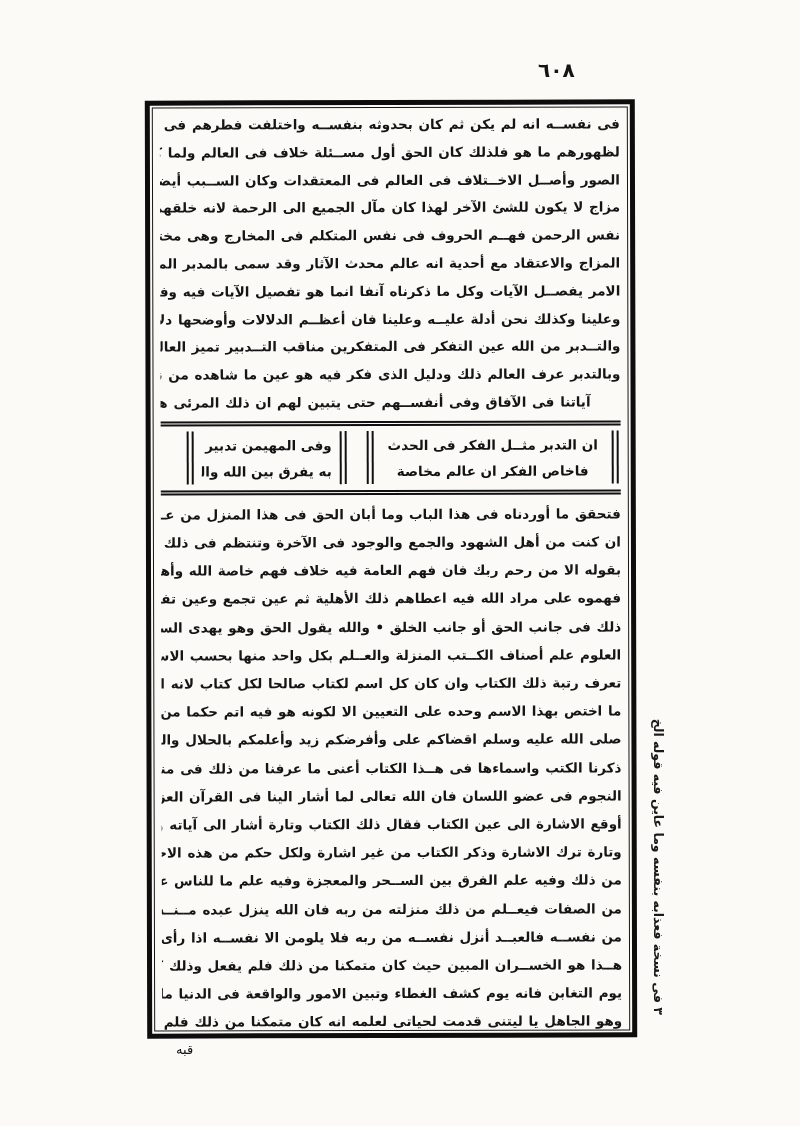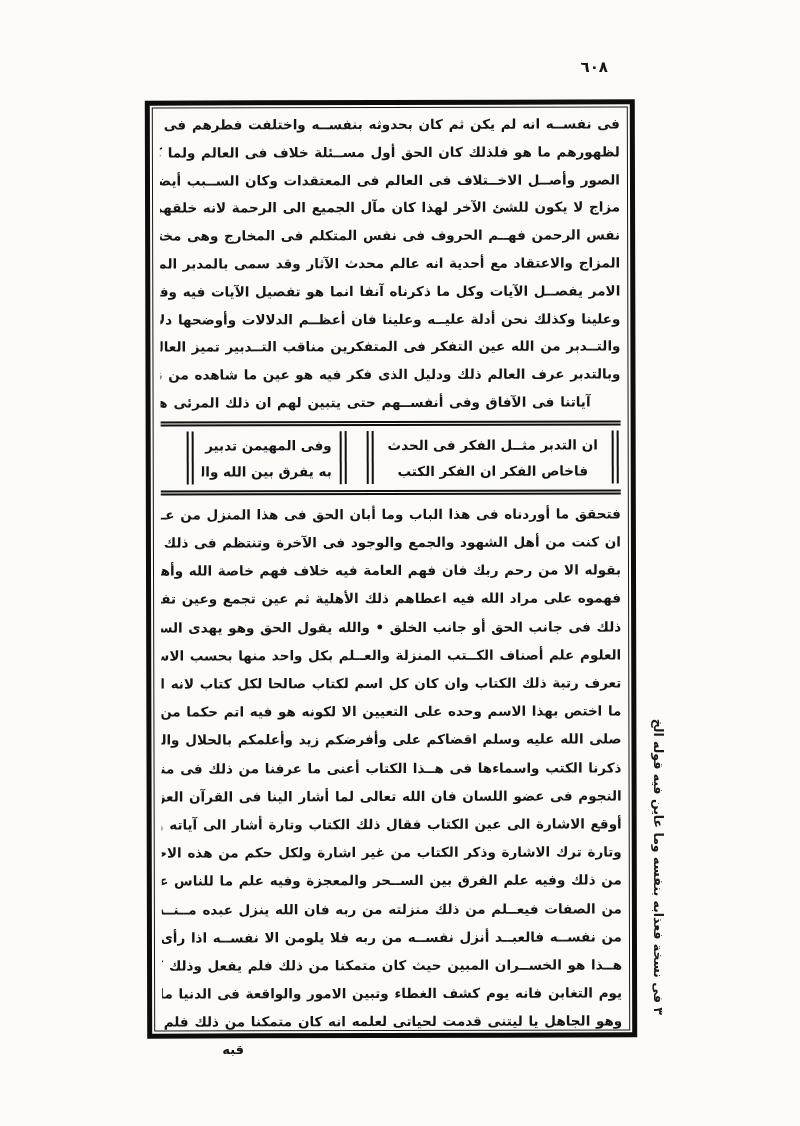--- a/index.html
+++ b/index.html
@@ -4,21 +4,21 @@
 <style>
   html,body{margin:0;padding:0;}
   body{
     width:800px;height:1126px;position:relative;
     background:#fbfaf6;
     font-family:"DejaVu Sans",sans-serif;
     color:#141414;overflow:hidden;
   }
   .page-number{
     position:absolute;top:58px;left:538px;width:70px;
-    text-align:right;font-size:15px;font-weight:bold;letter-spacing:2px;
+    text-align:left;font-size:20px;font-weight:bold;letter-spacing:2px;
   }
   .frame{
     position:absolute;left:146px;top:100px;width:490px;height:938px;
     border:5px solid #0d0d0d;box-sizing:border-box;background:#fbfaf6;
     transform:rotate(-0.15deg);
   }
   .frame-inner{
     position:absolute;inset:2px;border:1.5px solid #161616;
     box-sizing:border-box;padding:3px 7px 2px 7px;
     direction:rtl;overflow:hidden;
@@ -49,22 +49,22 @@
     white-space:nowrap;overflow:hidden;text-align:center;
     font-size:13.5px;font-weight:700;line-height:26px;color:#131313;
   }
   .margin-note{
     position:absolute;left:519px;top:868px;width:272px;height:22px;
     transform:rotate(90deg);transform-origin:center center;
     font-size:12.5px;font-weight:700;text-align:center;
     white-space:nowrap;direction:rtl;color:#1a1a1a;
   }
   .catchword{
-    position:absolute;left:184px;top:1042px;width:60px;
-    font-size:13px;font-weight:700;text-align:right;direction:rtl;
+    position:absolute;left:176px;top:1042px;width:60px;
+    font-size:13px;font-weight:400;text-align:left;direction:rtl;
   }
 </style>
 </head>
 <body>
 
 <div class="page-number">٦٠٨</div>
 
 <div class="frame">
   <div class="frame-inner">
 
@@ -78,21 +78,21 @@
       <div class="tl">الامر يفصــل الآيات وكل ما ذكرناه آنفا انما هو تفصيل الآيات فيه وفينا ودلالة عليه</div>
       <div class="tl">وعلينا وكذلك نحن أدلة عليــه وعلينا فان أعظــم الدلالات وأوضحها دلالة الشئ على نفسه</div>
       <div class="tl">والتــدبر من الله عين التفكر فى المتفكرين مناقب التــدبير تميز العالم بعضه من بعض ومن الله</div>
       <div class="tl">وبالتدبر عرف العالم ذلك ودليل الذى فكر فيه هو عين ما شاهده من نفسه ومن غيره سنريهم</div>
       <div class="tl short">آياتنا فى الآفاق وفى أنفســهم حتى يتبين لهم ان ذلك المرئى هو الحق</div>
     </div>
 
     <div class="verse-band">
       <div class="verse-col right">
         <div class="vl">ان التدبر مثــل الفكر فى الحدث</div>
-        <div class="vl">فاخاص الفكر ان الفكر الكتب</div>
+        <div class="vl">فاخاص الفكر ان عالم مخاصة</div>
       </div>
       <div class="verse-col left">
         <div class="vl">وفى المهيمن تدبير بلا نظر</div>
         <div class="vl">به يفرق بين الله والبشر</div>
       </div>
     </div>
 
     <div class="tblock block2">
       <div class="tl">فتحقق ما أوردناه فى هذا الباب وما أبان الحق فى هذا المنزل من عــلم الرؤية تنتفع بذلك فى الدنيا</div>
       <div class="tl">ان كنت من أهل الشهود والجمع والوجود فى الآخرة وتنتظم فى ذلك فى سلك من استثنى الله</div>

